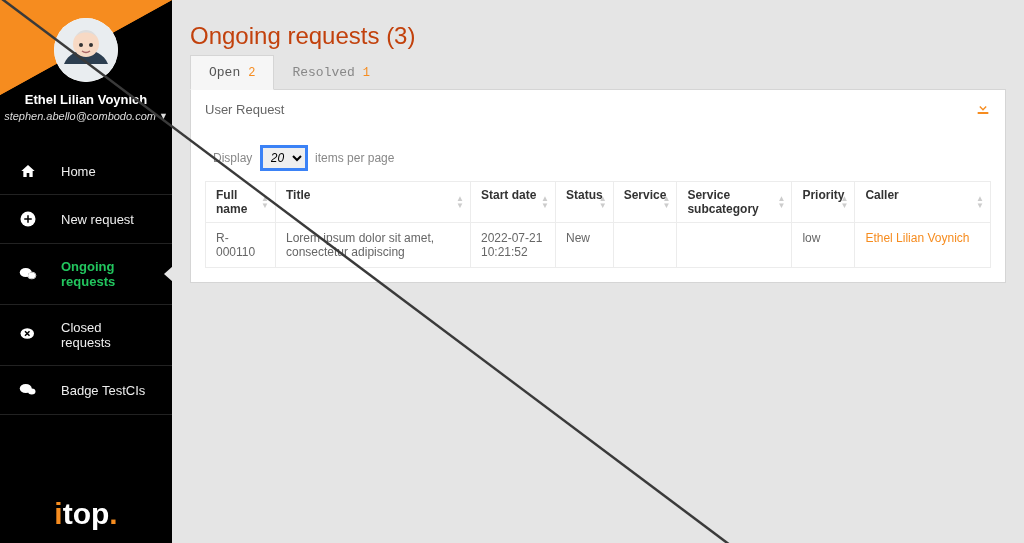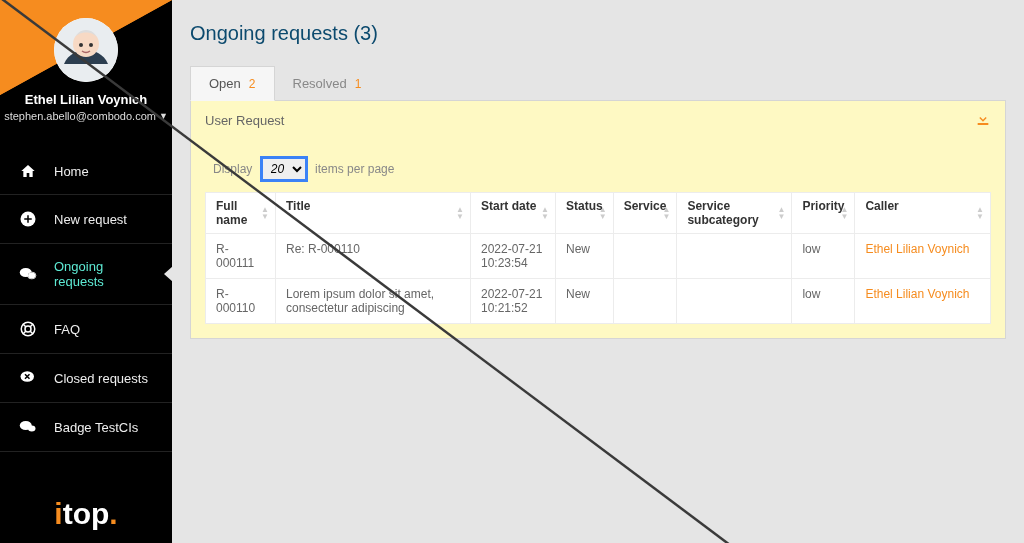--- a/index.html
+++ b/index.html
@@ -53,40 +53,40 @@
   justify-content: center;
 }
 .user-block {
   position: absolute;
   top: 92px;
   left: 0; right: 0;
   text-align: center;
   z-index: 2;
 }
 .user-name { font-weight: 700; font-size: 13px; color: #fff; }
-.user-email { font-size: 11px; color: #ddd; margin-top: 2px; display: inline-flex; align-items: center; gap: 3px; justify-content: center;}
+.user-email { font-size: 11px; color: #ddd; margin-top: 2px; display: inline-flex; align-items: center; gap: 3px; justify-content: center; font-style: italic;}
 .nav {
   position: absolute;
   top: 148px;
   left: 0; right: 0;
 }
 .nav-item {
   display: flex;
   align-items: center;
-  gap: 16px;
+  gap: 23px;
   padding: 15px 18px;
   font-size: 13px;
   color: #eee;
   border-bottom: 1px solid #222;
   cursor: pointer;
   position: relative;
 }
 .nav-item.active {
-  color: #5eead4;
-  font-weight: 400;
+  color: #22c55e;
+  font-weight: 700;
 }
 .nav-item.active::after {
   content: "";
   position: absolute;
   right: -1px;
   top: 50%;
   transform: translateY(-50%);
   border-top: 8px solid transparent;
   border-bottom: 8px solid transparent;
   border-right: 9px solid #e5e5e5;
@@ -103,49 +103,50 @@
 }
 .logo .dot { color: #f68c1f; }
 
 .main {
   position: absolute;
   left: 172px; top: 0;
   right: 0; bottom: 0;
   padding: 22px 18px;
 }
 .page-title {
-  font-size: 20px;
+  font-size: 24px;
   font-weight: 400;
-  color: #0c4a6e;
-  margin-bottom: 20px;
+  color: #c2410c;
+  margin-bottom: 4px;
 }
 .tabs {
   border-bottom: 1px solid #d5d5d5;
   display: flex;
+  font-family: Liberation Mono, monospace;
 }
 .tab {
   padding: 9px 18px;
   font-size: 13px;
   color: #888;
   cursor: pointer;
   position: relative;
   top: 1px;
   display: flex;
   align-items: center;
   gap: 8px;
 }
 .tab.active {
   border: 1px solid #d5d5d5;
   border-bottom: 1px solid #f6f6f6;
   background: #f6f6f6;
   color: #555;
 }
 .tab .badge { color: #f68c1f; font-size: 12px; }
 .panel {
-  background: #fef9c3;
+  background: #ffffff;
   border: 1px solid #d5d5d5;
   border-top: none;
   padding: 10px 14px 14px;
 }
 .panel-header {
   display: flex;
   justify-content: space-between;
   align-items: center;
   font-size: 13px;
   color: #666;
@@ -260,30 +261,20 @@
     <div class="nav-item active">
       <span class="nav-icon">
         <svg width="20" height="18" viewBox="0 0 24 24" fill="#fff">
             <ellipse cx="9" cy="10" rx="8" ry="6"></ellipse>
             <ellipse cx="17" cy="14" rx="6" ry="5" fill="#fff"></ellipse>
             <ellipse cx="17" cy="14" rx="5" ry="4" fill="#000"></ellipse>
             <ellipse cx="17" cy="14" rx="5" ry="4" fill="#fff"></ellipse>
           </svg>
       </span>
       <span>Ongoing requests</span>
-    </div>
-    <div class="nav-item">
-      <span class="nav-icon">
-        <svg width="18" height="18" viewBox="0 0 24 24" fill="none" stroke="#fff" stroke-width="2">
-            <circle cx="12" cy="12" r="9"></circle>
-            <circle cx="12" cy="12" r="4"></circle>
-            <path d="M5 5l4 4M19 5l-4 4M5 19l4-4M19 19l-4-4"></path>
-          </svg>
-      </span>
-      <span>FAQ</span>
     </div>
     <div class="nav-item">
       <span class="nav-icon">
         <svg width="20" height="18" viewBox="0 0 24 24" fill="#fff">
             <ellipse cx="11" cy="10" rx="9" ry="7"></ellipse>
             <path d="M8 7l6 6M14 7l-6 6" stroke="#000" stroke-width="2"></path>
           </svg>
       </span>
       <span>Closed requests</span>
     </div>
@@ -344,30 +335,20 @@
           <th style="width:85px;"><span>Start date</span><span class="sort-carets">▲<br>▼</span></th>
           <th style="width:55px;"><span>Status</span><span class="sort-carets">▲<br>▼</span></th>
           <th style="width:60px;"><span>Service</span><span class="sort-carets">▲<br>▼</span></th>
           <th style="width:115px;"><span>Service subcategory</span><span class="sort-carets">▲<br>▼</span></th>
           <th style="width:60px;"><span>Priority</span><span class="sort-carets">▲<br>▼</span></th>
           <th><span>Caller</span><span class="sort-carets">▲<br>▼</span></th>
         </tr>
       </thead>
       <tbody>
         <tr>
-          <td>R-000111</td>
-          <td>Re: R-000110</td>
-          <td>2022-07-21 10:23:54</td>
-          <td>New</td>
-          <td></td>
-          <td></td>
-          <td>low</td>
-          <td><span class="link">Ethel Lilian Voynich</span></td>
-        </tr>
-        <tr>
           <td>R-000110</td>
           <td>Lorem ipsum dolor sit amet, consectetur adipiscing</td>
           <td>2022-07-21 10:21:52</td>
           <td>New</td>
           <td></td>
           <td></td>
           <td>low</td>
           <td><span class="link">Ethel Lilian Voynich</span></td>
         </tr>
       </tbody>

